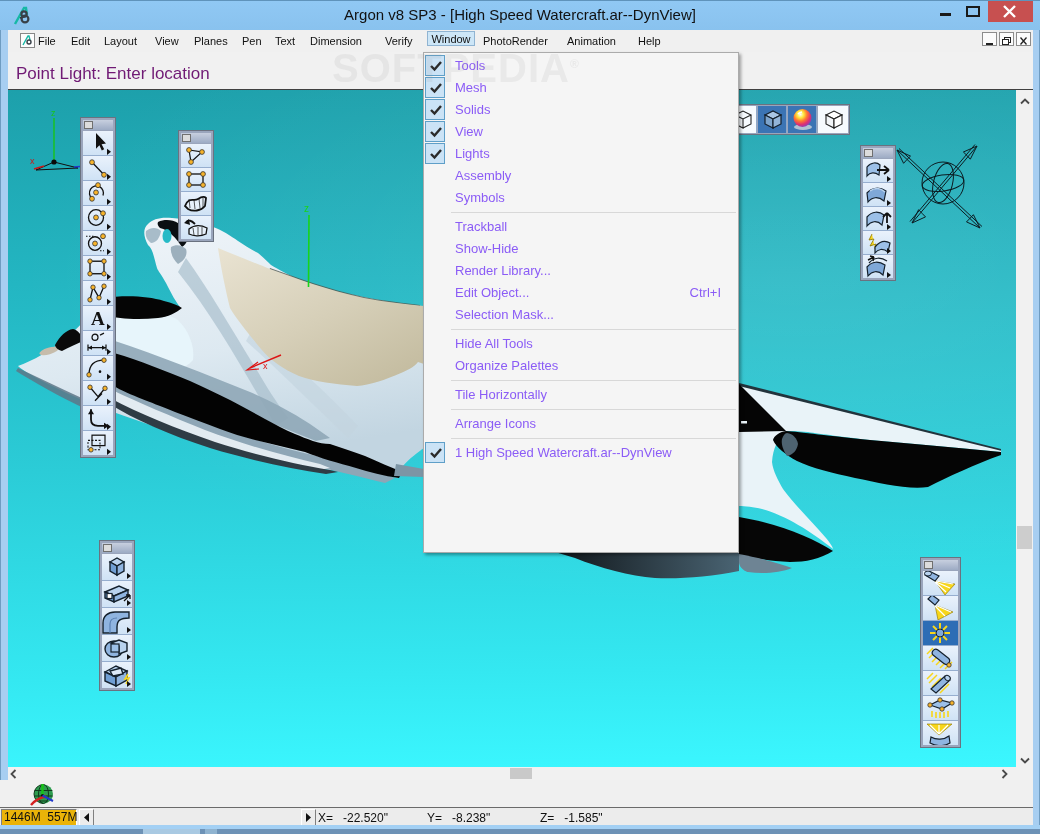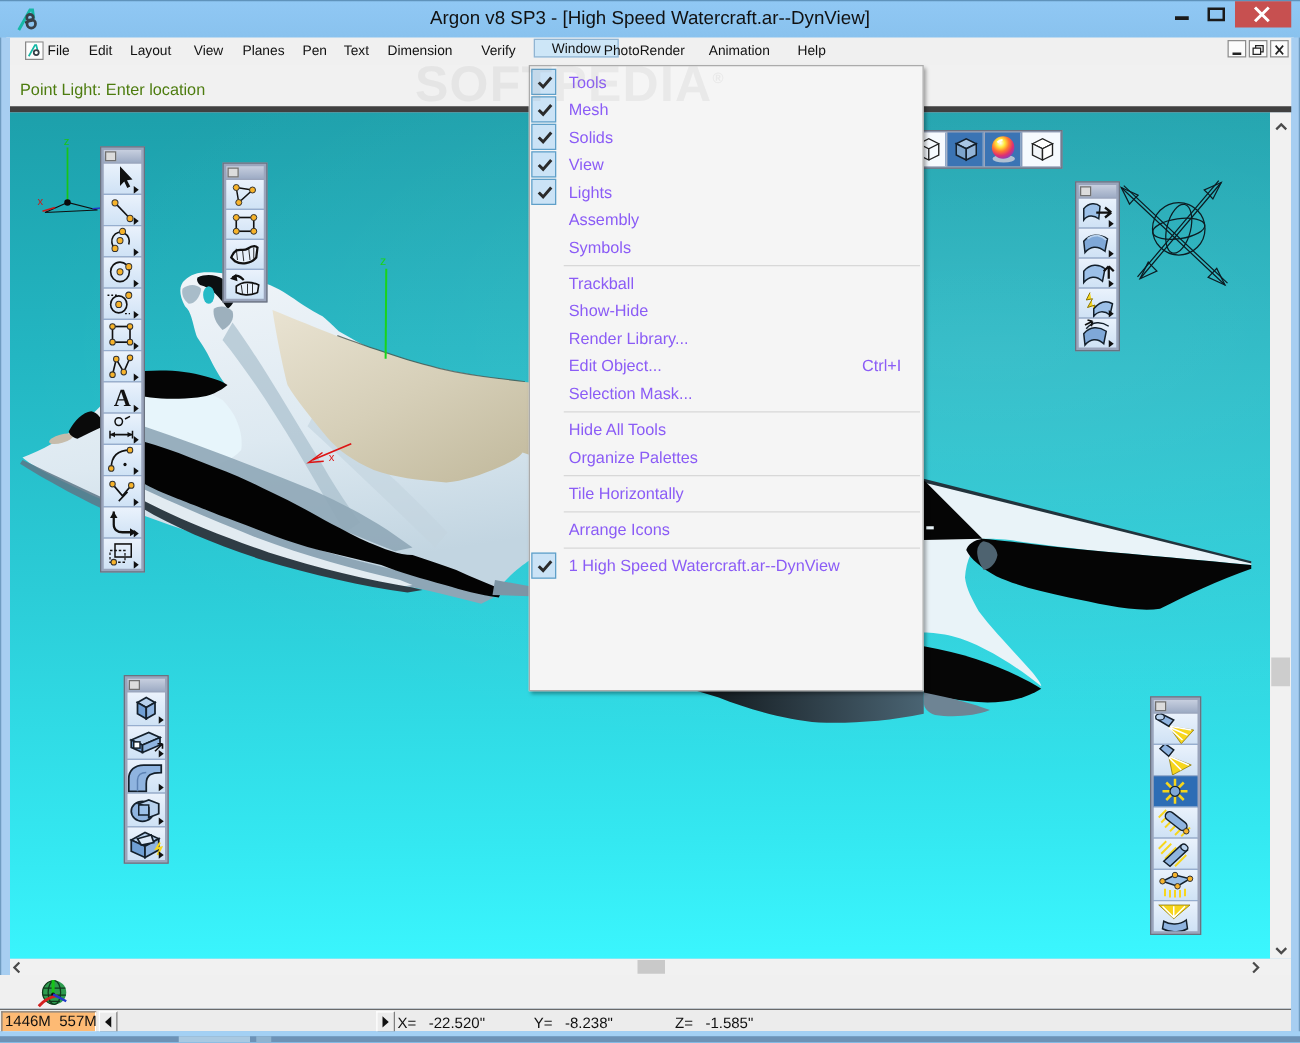--- a/index.html
+++ b/index.html
@@ -13,21 +13,21 @@
   font-size:15px; color:#111; }
 #btn-min,#btn-max { position:absolute; top:0; width:30px; height:21px; }
 #btn-min { left:932px; } #btn-max { left:958px; }
 #btn-close { position:absolute; left:988px; top:0; width:45px; height:21px; background:#c75050; }
 
 #menubar { position:absolute; left:5px; top:30px; width:1030px; height:22px; background:#f0f0f0; }
 .mi { position:absolute; top:0; height:22px; line-height:22px; font-size:11px; color:#111; }
 #mi-window { background:#cde6f7; border:1px solid #90b4d2; text-align:center; }
 
 #msgbar { position:absolute; left:5px; top:52px; width:1030px; height:38px; background:#f1f1f1;
-  border-bottom:5px solid #404040; font-size:13px; color:#4d7c0f; }
+  border-bottom:1px solid #404040; font-size:17px; color:#701a75; }
 #msgbar span { position:absolute; left:11px; top:12px; }
 
 #bl { position:absolute; left:0; top:30px; width:8px; height:750px; background:#a7cef1; border-left:1px solid #6f9cc1;}
 #br { position:absolute; left:1033px; top:30px; width:7px; height:796px; background:#a7cef1; border-right:1px solid #6f9cc1;}
 #bb1 { position:absolute; left:0; top:825px; width:1040px; height:4px; background:#a3d0f4; }
 #bb2 { position:absolute; left:0; top:829px; width:1040px; height:5px; background:#6d92b6; }
 #bb3 { position:absolute; left:143px; top:829px; width:57px; height:5px; background:#a9c9e2; }
 #bb4 { position:absolute; left:205px; top:829px; width:12px; height:5px; background:#8fb3d0; }
 
 #viewport { position:absolute; left:5px; top:90px; width:1011px; height:677px;
@@ -37,21 +37,21 @@
 #vsb .arr, #hsb .arr { position:absolute; }
 #vthumb { position:absolute; left:1px; top:436px; width:15px; height:23px; background:#cdcdcd; }
 #hsb { position:absolute; left:5px; top:767px; width:1011px; height:13px; background:#f1f1f1; }
 #hthumb { position:absolute; left:505px; top:1px; width:22px; height:11px; background:#c9c9c9; }
 #sbcorner { position:absolute; left:1016px; top:767px; width:17px; height:13px; background:#f1f1f1; }
 
 #strip { position:absolute; left:0; top:780px; width:1033px; height:27px; background:#f0f0f0; }
 #statusbar { position:absolute; left:0; top:807px; width:1033px; height:18px; background:#ececec;
   border-top:1px solid #6a6a6a; font-size:12px; color:#111; }
 .sunken { position:absolute; top:1px; height:17px; border-top:1px solid #7f7f7f; border-left:1px solid #7f7f7f;
-  border-bottom:1px solid #ffffff; border-right:1px solid #ffffff; background:#fdba74; line-height:15px; }
+  border-bottom:1px solid #ffffff; border-right:1px solid #ffffff; background:#eab308; line-height:15px; }
 .sbtn { position:absolute; top:1px; height:17px; width:15px; border-top:1px solid #ffffff; border-left:1px solid #ffffff;
   border-bottom:1px solid #7f7f7f; border-right:1px solid #7f7f7f; background:#ececec; text-align:center; }
 .coord { position:absolute; top:3px; }
 
 .pal { position:absolute; background:#9aa5bc; border:1px solid #6a7280; padding:2px; }
 .pal .ptitle { height:10px; background:linear-gradient(#c7cfdf,#9dabc4); position:relative; margin-bottom:1px; }
 .pal .psq { position:absolute; left:1px; top:1px; width:9px; height:8px; background:#dcdcdc; border:1px solid #707070; }
 .cell { position:relative; background:linear-gradient(#eaf2fc,#cfe2f5); border-bottom:1px solid #96aecf; }
 .cell:last-child { border-bottom:none; }
 .cell svg { display:block; }
@@ -101,21 +101,21 @@
  </svg>
  <span class="mi" style="left:33px">File</span>
  <span class="mi" style="left:66px">Edit</span>
  <span class="mi" style="left:99px">Layout</span>
  <span class="mi" style="left:150px">View</span>
  <span class="mi" style="left:189px">Planes</span>
  <span class="mi" style="left:237px">Pen</span>
  <span class="mi" style="left:270px">Text</span>
  <span class="mi" style="left:305px">Dimension</span>
  <span class="mi" style="left:380px">Verify</span>
- <span class="mi" id="mi-window" style="left:422px; width:68px; top:1px; height:15px; line-height:15px;">Window</span>
+ <span class="mi" id="mi-window" style="left:422px; width:48px; top:1px; height:15px; line-height:15px;">Window</span>
  <span class="mi" style="left:478px">PhotoRender</span>
  <span class="mi" style="left:562px">Animation</span>
  <span class="mi" style="left:633px">Help</span>
 
  <div class="abs" style="left:977px;top:2px;width:15px;height:14px;background:#fbfbfb;border:1px solid #8c8c8c"><svg width="13" height="12" viewBox="0 0 13 12">
         <rect x="3" y="8" width="7" height="2" fill="#222"></rect>
       </svg></div>
  <div class="abs" style="left:994px;top:2px;width:15px;height:14px;background:#fbfbfb;border:1px solid #8c8c8c"><svg width="13" height="12" viewBox="0 0 13 12">
         <rect x="4.5" y="2.5" width="6" height="5" fill="none" stroke="#222"></rect>
         <rect x="2.5" y="4.5" width="6" height="5" fill="#fbfbfb" stroke="#222"></rect>

